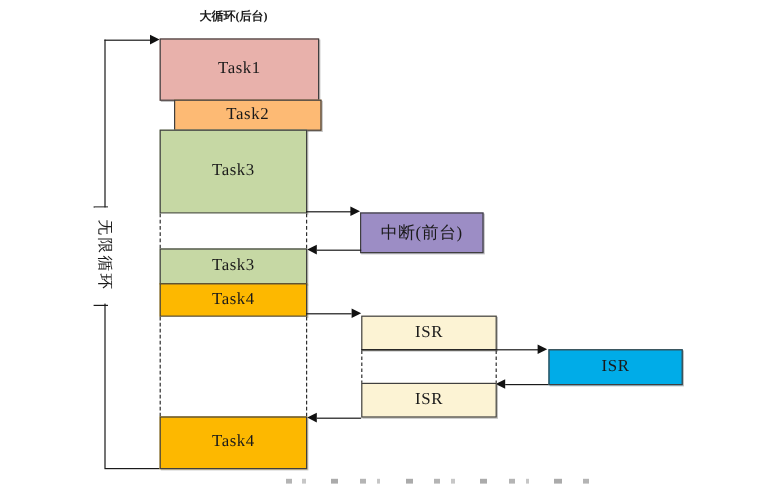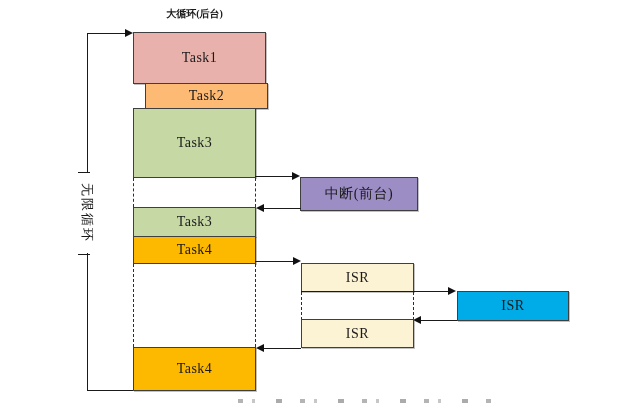--- a/index.html
+++ b/index.html
@@ -57,21 +57,21 @@
   <div class="box" style="left: 133px; top: 83px; width: 123px; height: 26px; background-color: #fdba74; margin-left: 12px;">Task2</div>
   <div class="box" style="left: 133px; top: 108px; width: 123px; height: 70px; background-color: rgb(198, 216, 164);">Task3</div>
   <div class="gap" style="left:133px;top:178px;width:123px;height:29px;"></div>
   <div class="box" style="left: 133px; top: 207px; width: 123px; height: 30px; background-color: rgb(198, 216, 164);">Task3</div>
   <div class="box" style="left: 133px; top: 236px; width: 123px; height: 28px; background-color: rgb(253, 184, 0);">Task4</div>
   <div class="gap" style="left:133px;top:264px;width:123px;height:83px;"></div>
   <div class="box" style="left: 133px; top: 347px; width: 123px; height: 44px; background-color: rgb(253, 184, 0);">Task4</div>
 
   <div class="hline" style="left:255px;top:176px;width:38px;"></div>
   <div class="ah ah-r" style="left:292px;top:172px;"></div>
-  <div class="box" style="left: 300px; top: 177px; width: 118px; height: 34px; background-color: rgb(156, 141, 197);">中断(前台)</div>
+  <div class="box" style="left: 300px; top: 177px; width: 103px; height: 34px; background-color: rgb(156, 141, 197);">中断(前台)</div>
   <div class="hline" style="left:264px;top:208px;width:37px;"></div>
   <div class="ah ah-l" style="left:256px;top:204px;"></div>
 
   <div class="hline" style="left:255px;top:261px;width:38px;"></div>
   <div class="ah ah-r" style="left:293px;top:257px;"></div>
   <div class="box" style="left: 301px; top: 263px; width: 113px; height: 29px; background-color: rgb(252, 243, 212);">ISR</div>
 
   <div class="hline" style="left:301px;top:291px;width:148px;"></div>
   <div class="ah ah-r" style="left:448px;top:287px;"></div>
   <div class="box" style="left: 457px; top: 291px; width: 112px; height: 30px; background-color: rgb(0, 172, 232);">ISR</div>

